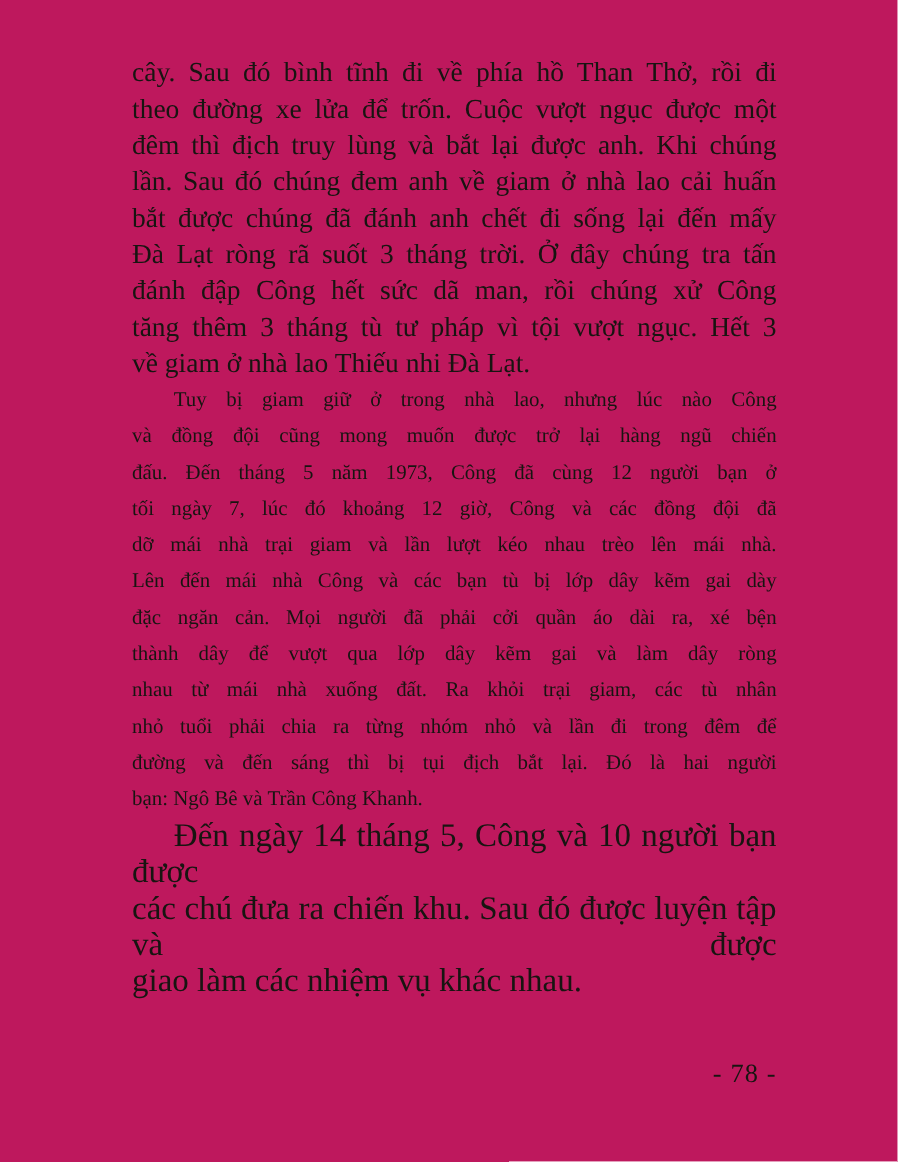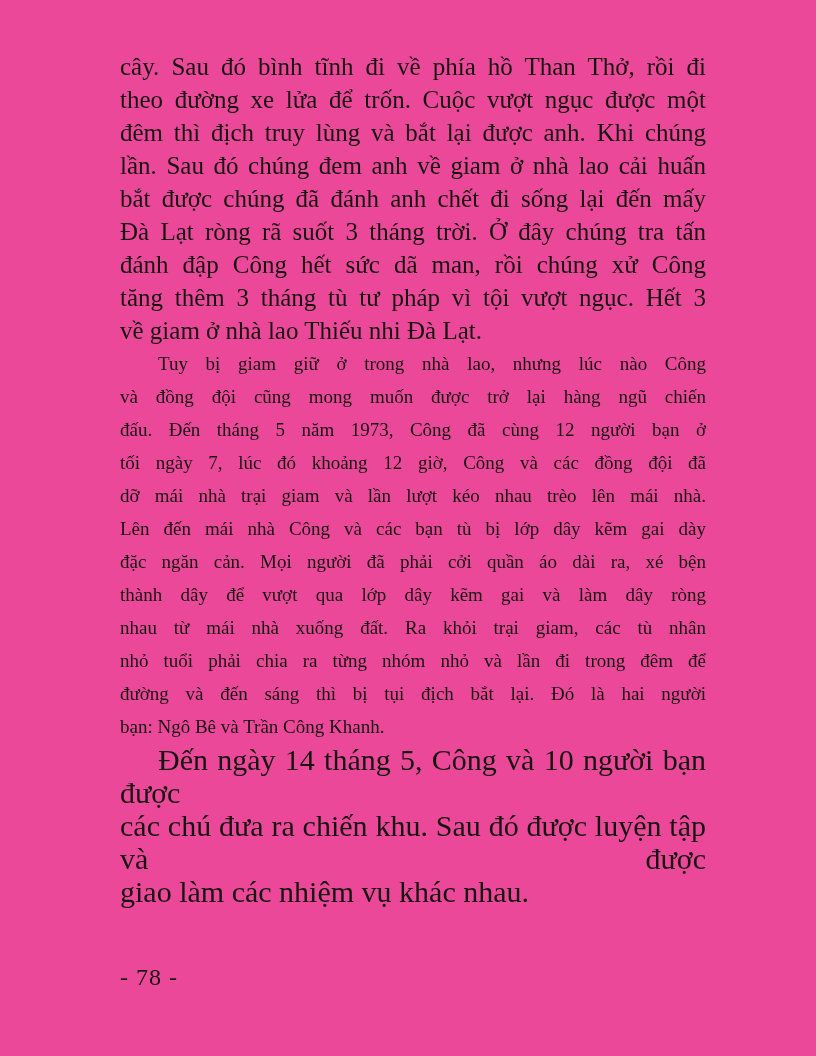--- a/index.html
+++ b/index.html
@@ -4,21 +4,21 @@
 <style>
   html, body {
     margin: 0;
     padding: 0;
     background: #ffffff;
   }
   .page {
     position: relative;
     width: 816px;
     height: 1056px;
-    background: #ec4899;
+    background: #be185d;
     overflow: hidden;
     font-family: "Liberation Serif", "DejaVu Serif", serif;
     color: #171511;
   }
   .text-block {
     position: absolute;
     left: 120px;
     top: 50px;
     width: 586px;
   }
@@ -31,21 +31,21 @@
     text-align-last: justify;
     white-space: normal;
   }
   .line.para-end { text-align-last: left; }
   .line.indent { text-indent: 38px; }
   .page-number {
     position: absolute;
     left: 120px;
     top: 962px;
     width: 586px;
-    text-align: left;
+    text-align: right;
     font-size: 24px;
     line-height: 30px;
     letter-spacing: 1px;
   }
 </style>
 </head>
 <body>
 
 <div class="page">
   <div class="text-block" id="text-block">

